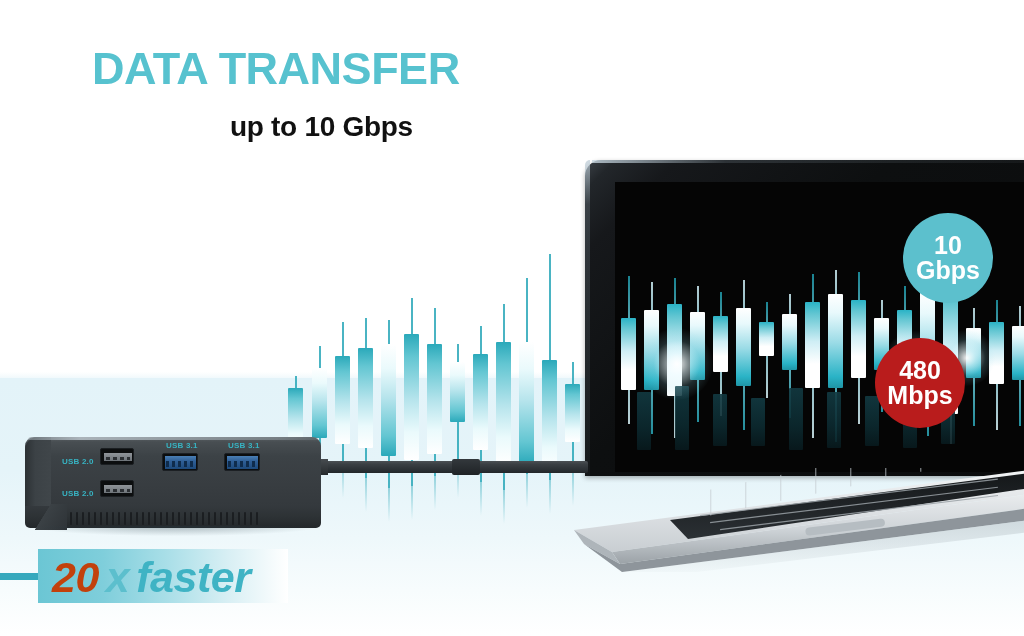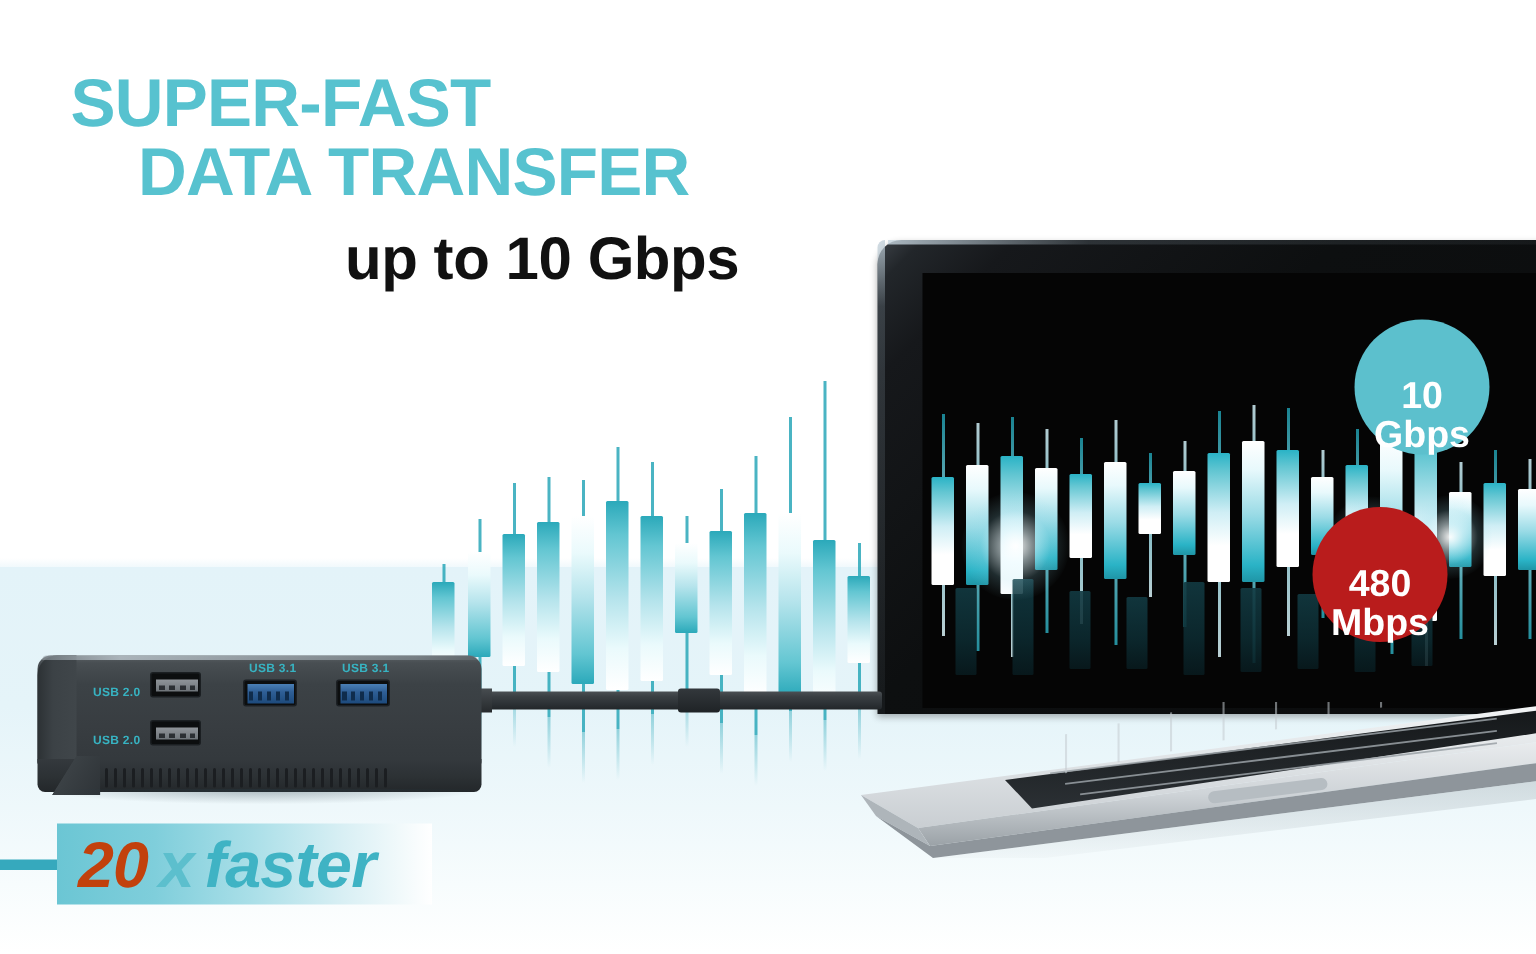--- a/index.html
+++ b/index.html
@@ -24,21 +24,21 @@
 
   
   .headline{ position:absolute; left:0; top:46px; width:560px; }
   .hl-line{
     color:#57c2cf; font-weight:bold; font-size:45px; line-height:46px;
     letter-spacing:-0.5px; white-space:nowrap;
   }
   .hl1{ padding-left:47px; }
   .hl2{ padding-left:92px; }
   .hl-sub{
-    color:#111111; font-weight:bold; font-size:40px; line-height:40px;
+    color:#111111; font-weight:bold; font-size:28px; line-height:40px;
     padding-left:230px; padding-top:15px; white-space:nowrap; letter-spacing:-0.3px;
   }
 
   
   .logo{ position:absolute; right:18px; top:24px; width:124px; height:40px; }
   .logo svg{ display:block; }
 
   
   .faster{ position:absolute; left:0px; top:549px; width:340px; height:56px; }
   .faster-rule{
@@ -102,21 +102,21 @@
     background:radial-gradient(circle,rgba(255,255,255,.95) 0%,rgba(230,250,255,.55) 22%,rgba(150,220,235,.18) 46%,rgba(0,0,0,0) 72%);
   }
 
   
   .base{ position:absolute; left:0px; top:316px; width:470px; height:104px; }
   .base svg{ display:block; }
 
   
   .badge{
     position:absolute; border-radius:50%; display:flex; flex-direction:column;
-    align-items:center; justify-content:flex-end; color:#fff; font-weight:bold;
+    align-items:center; justify-content:center; color:#fff; font-weight:bold;
     line-height:1.02; text-align:center;
   }
   .badge.teal{ background:#5cc0cd; }
   .badge.gray{ background:#b91c1c; }
   .badge-l1{ font-size:25px; }
   .badge-l2{ font-size:25px; }
 
   
   .dock{ position:absolute; left:18px; top:430px; width:310px; height:108px; }
   .dock-body{
@@ -198,21 +198,20 @@
 </style>
 </head>
 <body>
 
 <div id="stage">
 
   <div class="floor-top-fade"></div>
   <div class="floor-band"></div>
 
   <div class="headline">
-    <div class="hl-line hl1">SUPER-FAST</div>
     <div class="hl-line hl2">DATA TRANSFER</div>
     <div class="hl-sub">up to 10 Gbps</div>
   </div>
 
 
   <div class="wave-outer" id="waveOuter">
       <div class="stem" style="left: 14.5px; top: 140px; height: 96px;"></div>
       <div class="refl" style="left: 14.5px; top: 236px; height: 34px;"></div>
       <div class="bar" style="left: 8px; top: 152px; height: 58px;"></div>
       <div class="stem" style="left: 38.5px; top: 110px; height: 130px;"></div>

